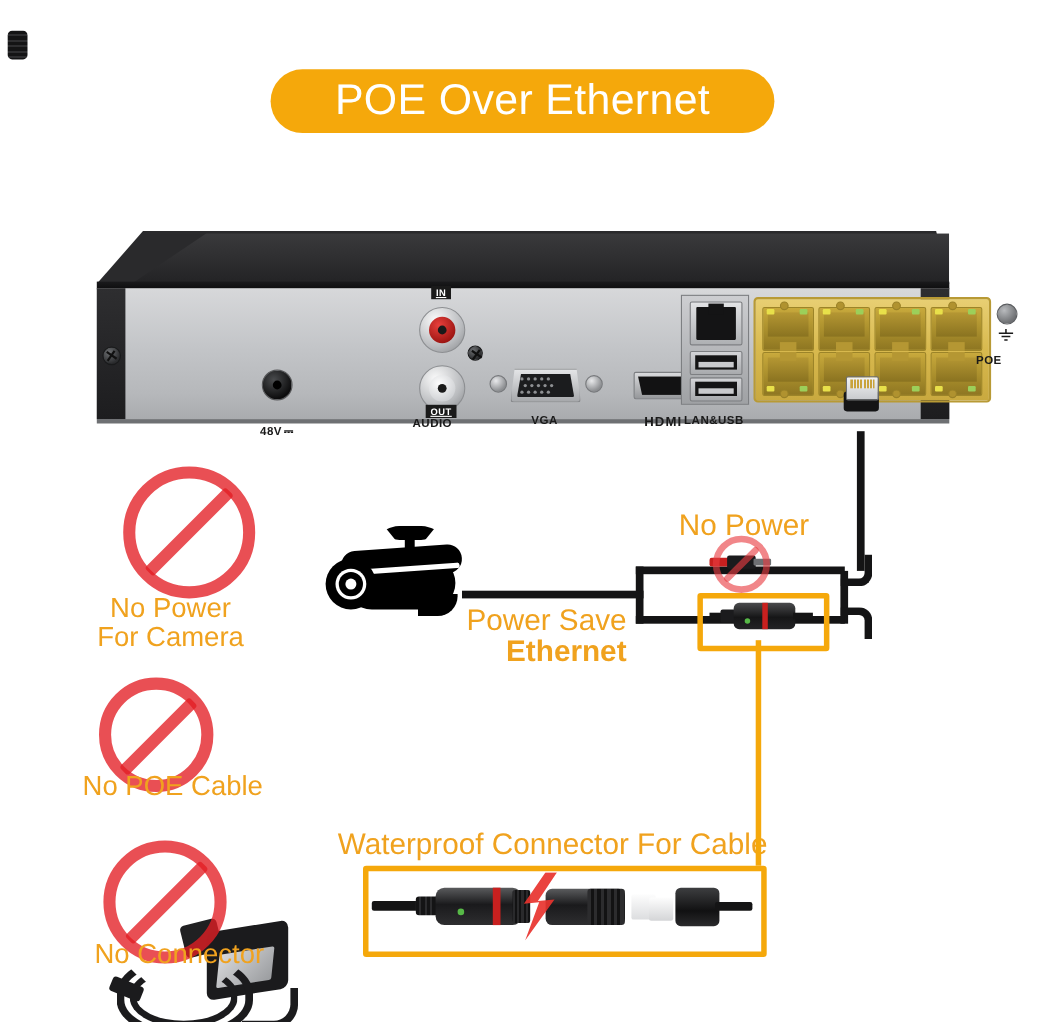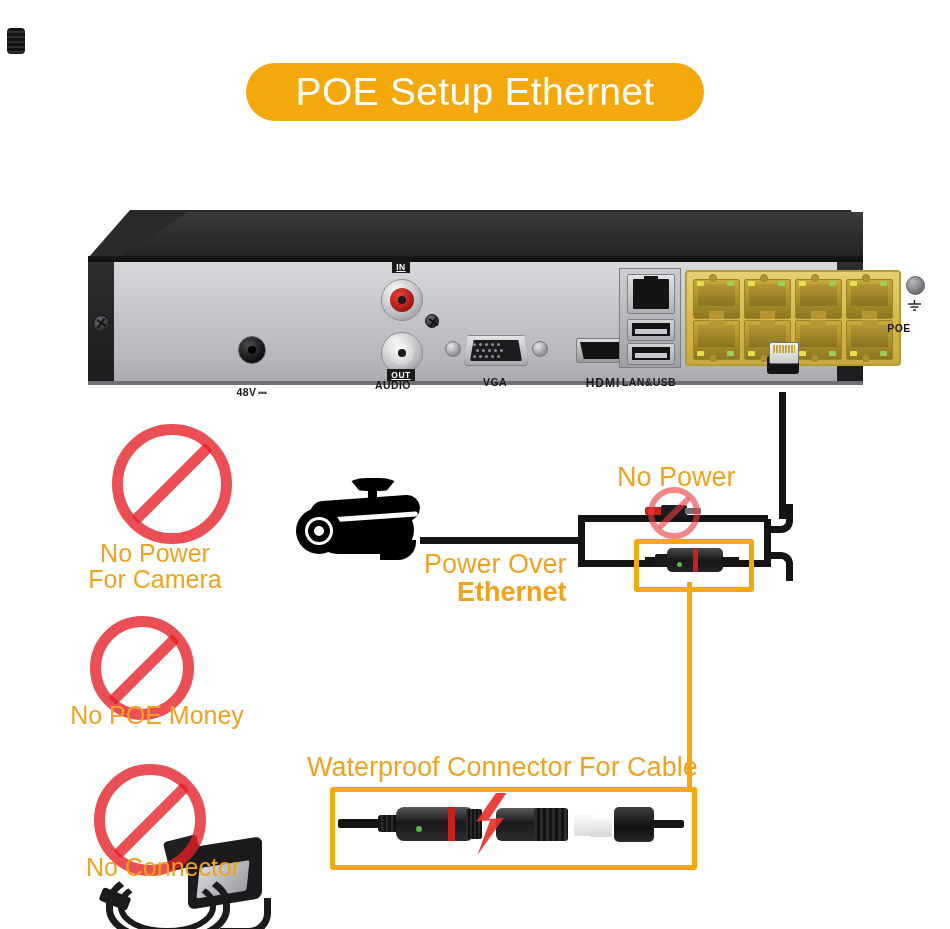--- a/index.html
+++ b/index.html
@@ -231,21 +231,21 @@
        clip-path:polygon(62% 0,28% 46%,52% 44%,30% 100%,76% 40%,50% 42%,80% 0);
        opacity:.92;}
 
   .txt-orange{position:absolute;color:#F0A21E;}
 </style>
 </head>
 <body>
 
 <div id="header-area">
   <div id="title-badge">
-    <span>POE Setup Ethernet</span>
+    <span>POE Over Ethernet</span>
   </div>
 </div>
 
 <div id="nvr">
   <div class="nvr-top"></div>
   <div class="nvr-topface"></div>
   <div class="nvr-lip"></div>
   <div class="nvr-face"></div>
   <div class="nvr-bracket l"></div>
   <div class="nvr-bracket r"></div>
@@ -424,21 +424,21 @@
   <div class="cam-hood"></div>
   <div class="cam-hood-gap"></div>
   <div class="cam-front"></div>
   <div class="cam-lens-o"></div>
   <div class="cam-lens-m"></div>
   <div class="cam-lens-i"></div>
   <div class="cam-foot"></div>
 </div>
 
 <div class="txt-orange" style="left:424px;top:551px;font-size:27px;line-height:1.02;z-index:7;">
-  <div>Power Over</div>
+  <div>Power Save</div>
   <div style="text-align:right;font-weight:bold;">Ethernet</div>
 </div>
 
 <div class="txt-orange" style="left:617px;top:462px;font-size:27px;">No Power</div>
 <div id="nopower-dc">
   <div class="p1"></div>
     <div class="p2"></div>
     <div class="p3"></div>
 </div>
 <div id="nopower-ban">
@@ -475,21 +475,21 @@
     <div>For Camera</div>
   </div>
 </div>
 
 <div class="no-item" style="left:42px;top:620px;width:230px;">
 
   <div class="ban" style="left:48px;top:-4px;width:104px;height:104px;">
     <div class="slash" style="left:-2px;top:37px;width:90px;height:11px;transform:rotate(-45deg);"></div>
   </div>
   <div class="no-caption" style="position:absolute;left:0;top:82px;width:230px;">
-    <div>No POE Money</div>
+    <div>No POE Cable</div>
   </div>
 </div>
 
 <div class="no-item" style="left:48px;top:770px;width:230px;">
 
   <div class="ban" style="left:46px;top:-6px;width:112px;height:112px;">
     <div class="slash" style="left:-2px;top:40px;width:97px;height:11px;transform:rotate(-45deg);"></div>
   </div>
   <div class="no-caption" style="position:absolute;left:0;top:84px;width:230px;">
     <div>No Connector</div>

